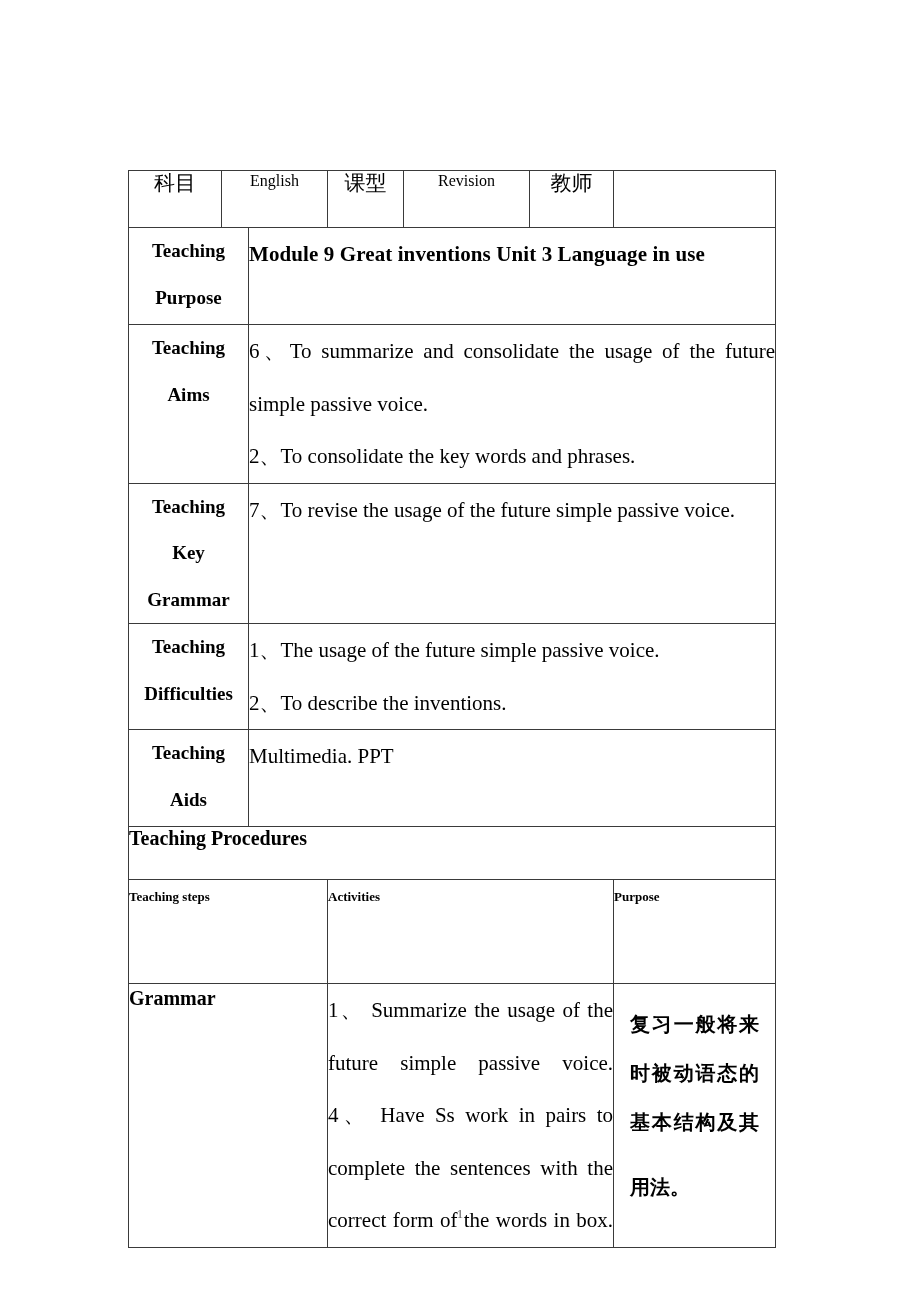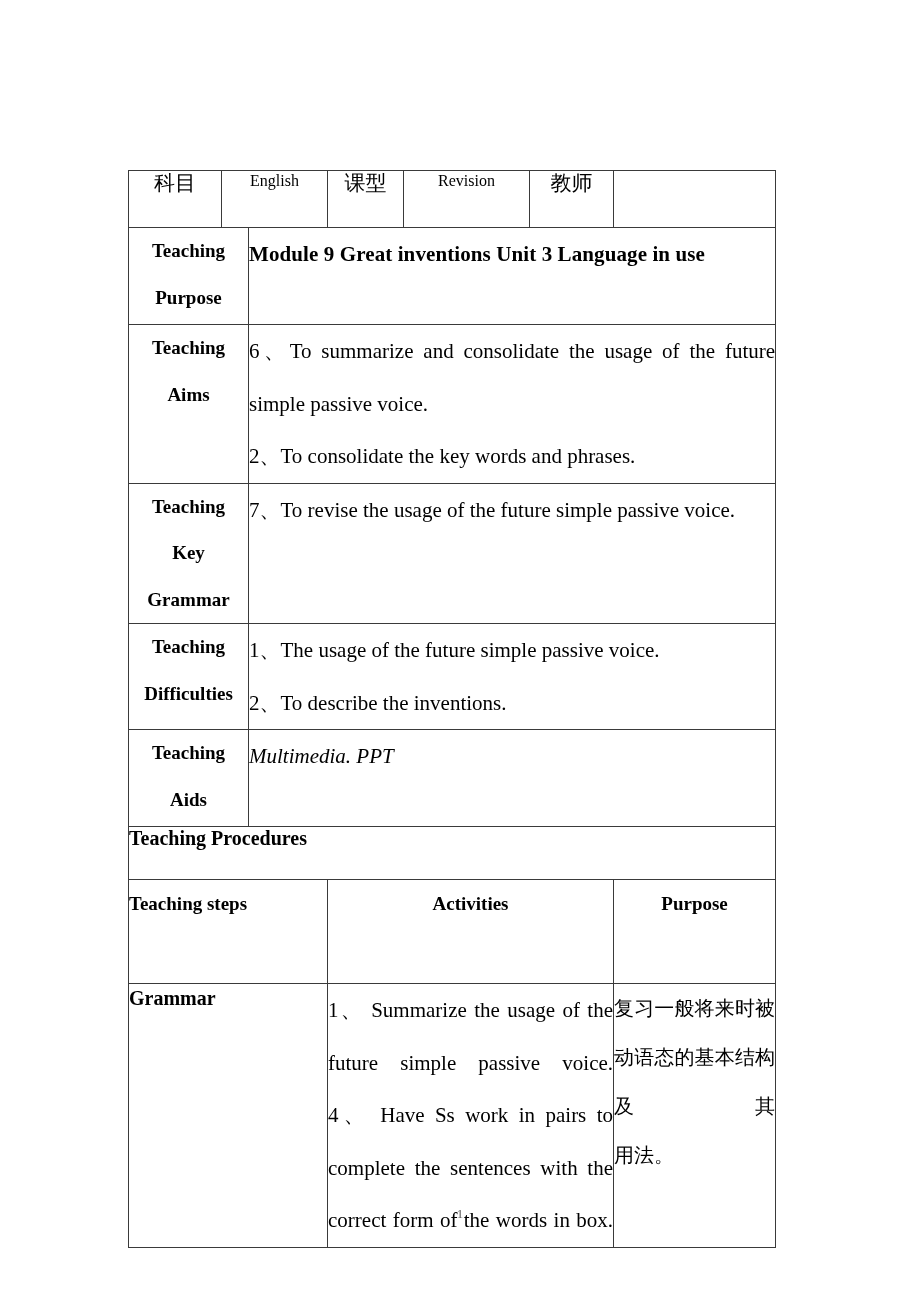--- a/index.html
+++ b/index.html
@@ -80,21 +80,20 @@
     margin: 0;
   }
   .content-cell.bold-head {
     font-weight: bold;
     letter-spacing: 0.1px;
   }
   .content-cell.mid {
     vertical-align: middle;
     padding-top: 0;
     padding-bottom: 0;
-    font-style: italic;
   }
 
   .justify {
     text-align: justify;
     text-align-last: left;
   }
   .justify-all {
     text-align: justify;
     text-align-last: justify;
   }
@@ -105,52 +104,53 @@
     vertical-align: middle;
     font-weight: bold;
     font-size: 20px;
     height: 52px;
     padding: 4px;
   }
 
   
   .ph-cell {
     font-weight: bold;
-    font-size: 19px;
+    font-size: 13px;
     line-height: 2.55;
     padding: 6px 8px;
     vertical-align: top;
     margin-left: 16px;
   }
   .ph-left {
     text-align: left;
   }
   .ph-center {
-    text-align: center;
+    text-align: left;
     vertical-align: middle;
   }
 
   
   .steps-cell {
     font-weight: bold;
     font-size: 20px;
     padding: 10px 6px 0 8px;
     vertical-align: top;
     line-height: 1.4;
   }
   .purpose-cell {
     font-size: 20px;
     line-height: 2.45;
     padding: 6px 10px 8px 12px;
     vertical-align: top;
   }
   .purpose-cell p {
-    margin: 0;
+    margin: 16px;
     text-align: justify;
     text-align-last: justify;
+    font-weight: bold;
   }
   .purpose-cell p.last {
     text-align-last: left;
   }
 
   
   #page-number {
     position: absolute;
     left: 0;
     top: 1206px;

